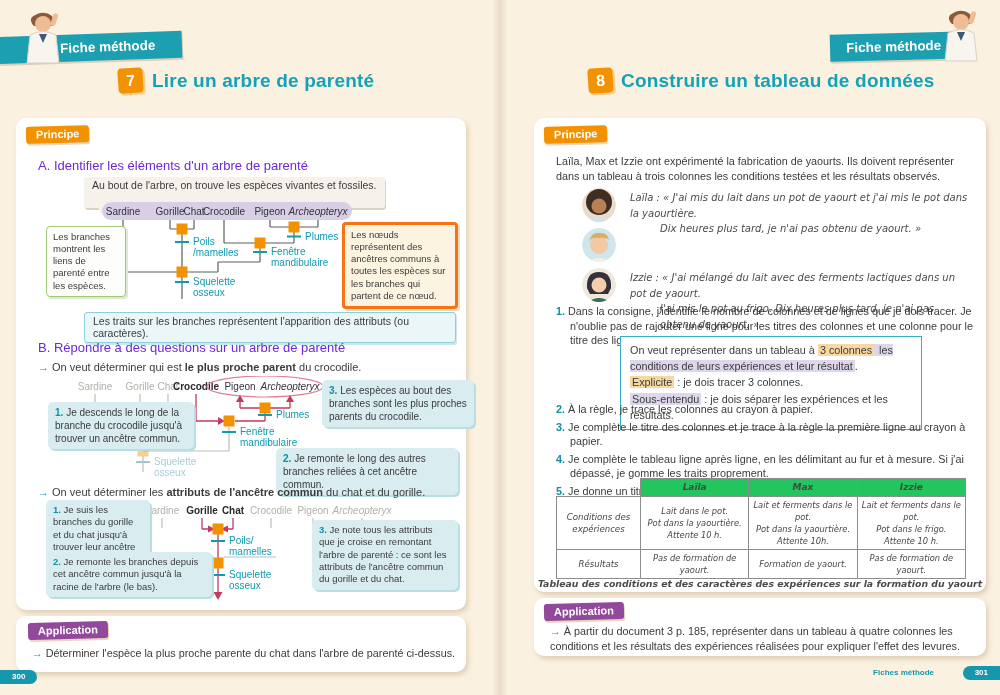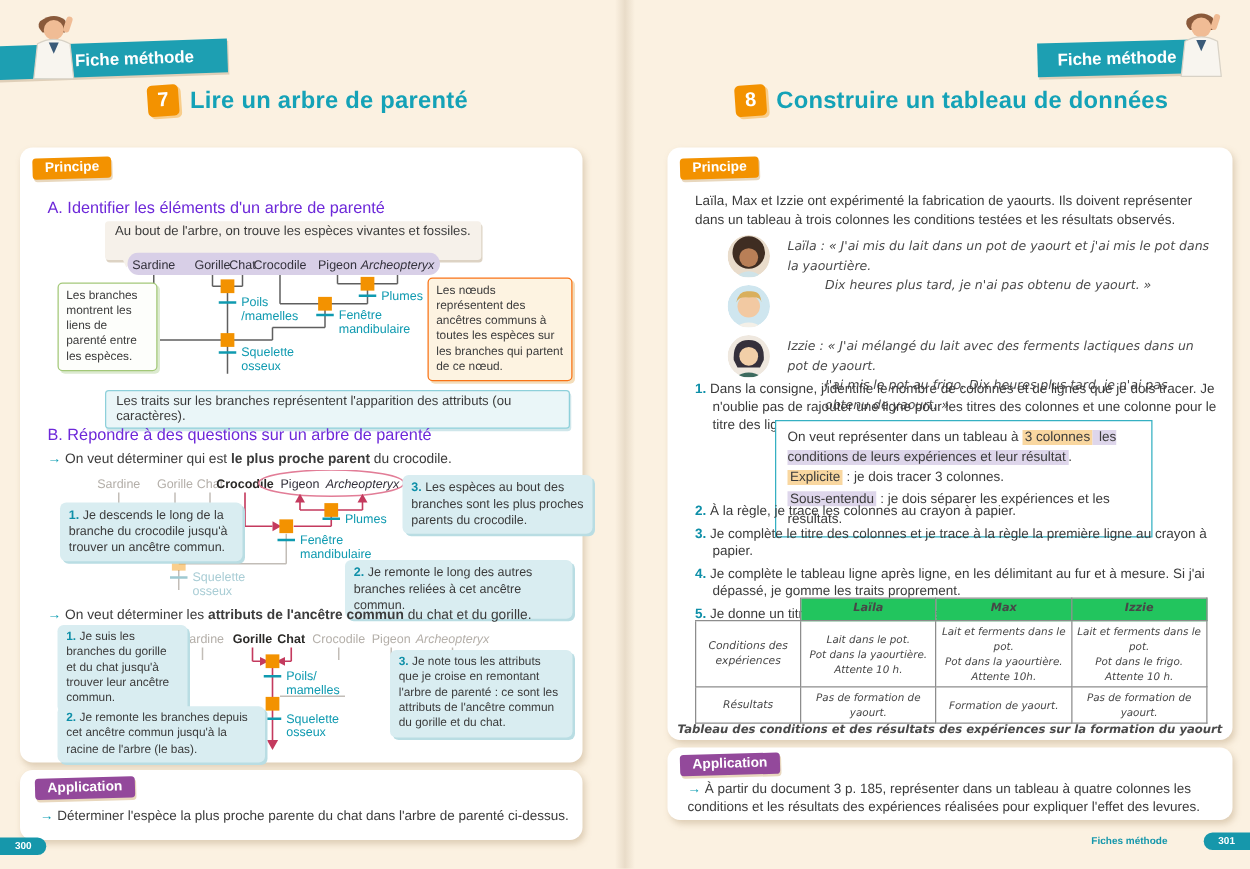--- a/index.html
+++ b/index.html
@@ -23,21 +23,21 @@
   .badge-p { background:#93499b; box-shadow:1px 2px 0 #e8d7bd; }
   .h-teal { position:absolute; color:#6d28d9; font-weight:normal; font-size:13px; }
   .bubble { position:absolute; background:#f6f1ea; border-radius:3px; padding:2px 8px 17px;
             font-size:10.5px; box-shadow:1px 2px 0 #ddd3c4; }
   .bubble:after { content:""; position:absolute; left:14px; bottom:-6px; border:7px solid transparent;
                   border-top-color:#f6f1ea; border-left-width:3px; border-bottom:0; }
   .tree { position:absolute; }
   .tree svg { position:absolute; left:0; top:0; }
   .sidebox { position:absolute; font-size:9.5px; line-height:1.28; padding:4px 6px; border-radius:4px; background:#fff; }
   .green-b { border:1px solid #a3c878; background:#fdfefb; box-shadow:2px 2px 0 #dcead0; }
-  .orange-b { border:1px solid #f97316; background:#fdf3e1; box-shadow:2px 2px 0 #f3ddba; }
+  .orange-b { border:3px solid #f97316; background:#fdf3e1; box-shadow:2px 2px 0 #f3ddba; }
   .note-teal { position:absolute; background:#eaf6f8; border:1px solid #8ed0da; border-radius:3px;
                padding:2px 8px 3px; font-size:10.5px; box-shadow:1px 2px 0 #cfe6ea; }
   .bullet { position:absolute; font-size:11px; }
   .arr { color:#0e9db2; font-weight:bold; }
   .stepbox { position:absolute; background:#d9edf1; border-radius:5px; padding:4px 7px;
              font-size:10px; line-height:1.3; box-shadow:2px 2px 0 #b9dde3; }
   .stepbox.small { font-size:9.5px; }
   .num { color:#0e8fa8; font-weight:bold; }
   .txt { position:absolute; font-size:10.8px; line-height:1.4; }
   .hand { font-family:"DejaVu Sans",sans-serif; font-style:italic; color:#4a4a4a; }
@@ -179,21 +179,21 @@
       <polygon points="175.5,92 184.5,92 180,100" fill="#c43a5e"></polygon>
       <rect x="174.5" y="23.5" width="11" height="11" fill="#f39200"></rect>
       <rect x="174.5" y="57.5" width="11" height="11" fill="#f39200"></rect>
       <path d="M173,41 H187 M173,75 H187" stroke="#0f9ab0" stroke-width="2"></path>
       <text class="attr" x="191" y="44">Poils/</text>
       <text class="attr" x="191" y="55">mamelles</text>
       <text class="attr" x="191" y="78">Squelette</text>
       <text class="attr" x="191" y="89">osseux</text>
     </svg>
     <div class="stepbox small" style="left:8px; top:0px; width:104px;"><b class="num">1.</b> <span>Je suis les branches du gorille et du chat jusqu'à trouver leur ancêtre commun.</span></div>
-    <div class="stepbox small" style="left:8px; top:65px; width:166px;"><b class="num">2.</b> <span>Je remonte les branches depuis cet ancêtre commun jusqu'à la racine de l'arbre (le bas).</span></div>
+    <div class="stepbox small" style="left:8px; top:52px; width:166px;"><b class="num">2.</b> <span>Je remonte les branches depuis cet ancêtre commun jusqu'à la racine de l'arbre (le bas).</span></div>
     <div class="stepbox small" style="left:274px; top:20px; width:146px;"><b class="num">3.</b> <span>Je note tous les attributs que je croise en remontant l'arbre de parenté : ce sont les attributs de l'ancêtre commun du gorille et du chat.</span></div>
   </div>
 </div>
 
 <div class="card" style="left:16px; top:616px; width:450px; height:56px;">
   <span class="badge badge-p" style="left:12px; top:6px;">Application</span>
   <div class="txt" style="left:16px; top:30px; width:424px;">
     <span class="arr">→</span>
     <span>Déterminer l'espèce la plus proche parente du chat dans l'arbre de parenté ci-dessus.</span>
   </div>
@@ -302,21 +302,21 @@
       </td>
     </tr>
     <tr>
       <td class="rowhead">Résultats</td>
       <td>Pas de formation de yaourt.</td>
       <td>Formation de yaourt.</td>
       <td>Pas de formation de yaourt.</td>
     </tr>
   </tbody>
     </table>
-  <div class="caption hand" style="top:460px;">Tableau des conditions et des résultats des expériences sur la formation du yaourt</div>
+  <div class="caption hand" style="top:460px;">Tableau des conditions et des caractères des expériences sur la formation du yaourt</div>
 </div>
 
 <div class="card" style="left:534px; top:598px; width:452px; height:58px;">
   <span class="badge badge-p" style="left:10px; top:5px;">Application</span>
   <div class="txt" style="left:16px; top:26px; width:424px;">
     <span class="arr">→</span>
     <span>À partir du document 3 p. 185, représenter dans un tableau à quatre colonnes les conditions et les résultats des expériences réalisées pour expliquer l'effet des levures.</span>
   </div>
 </div>
 <div class="foot-label">Fiches méthode</div>

